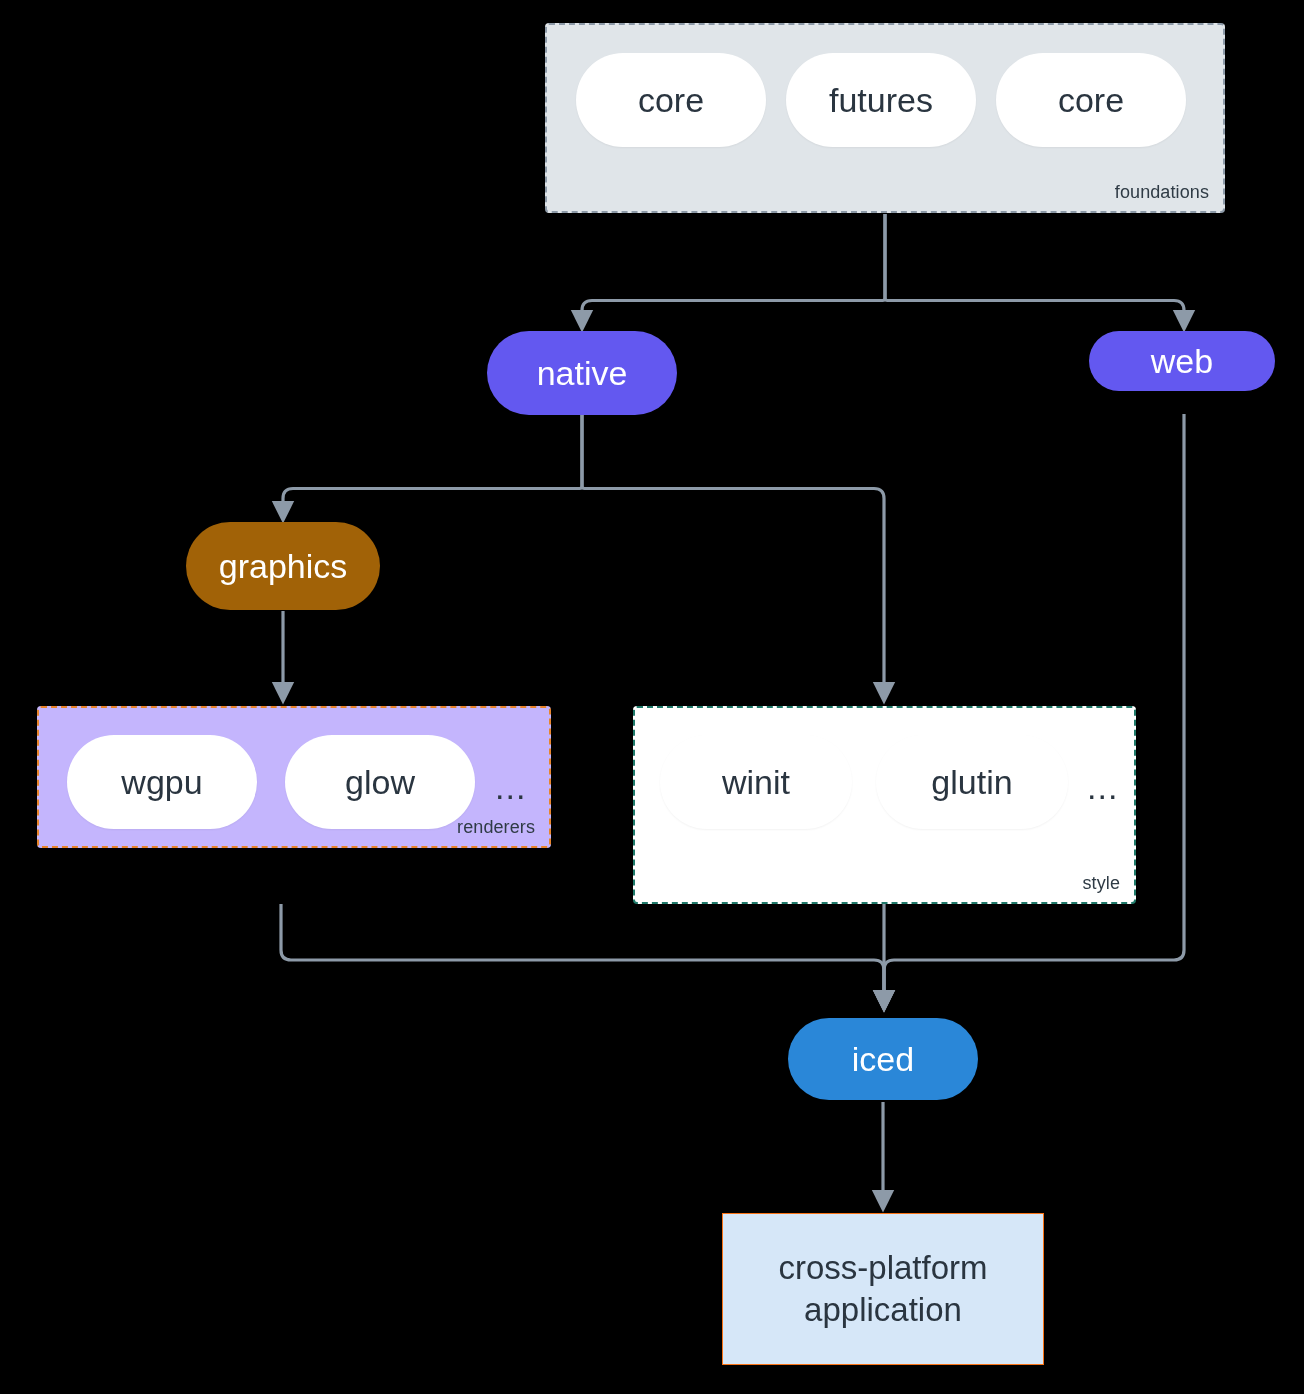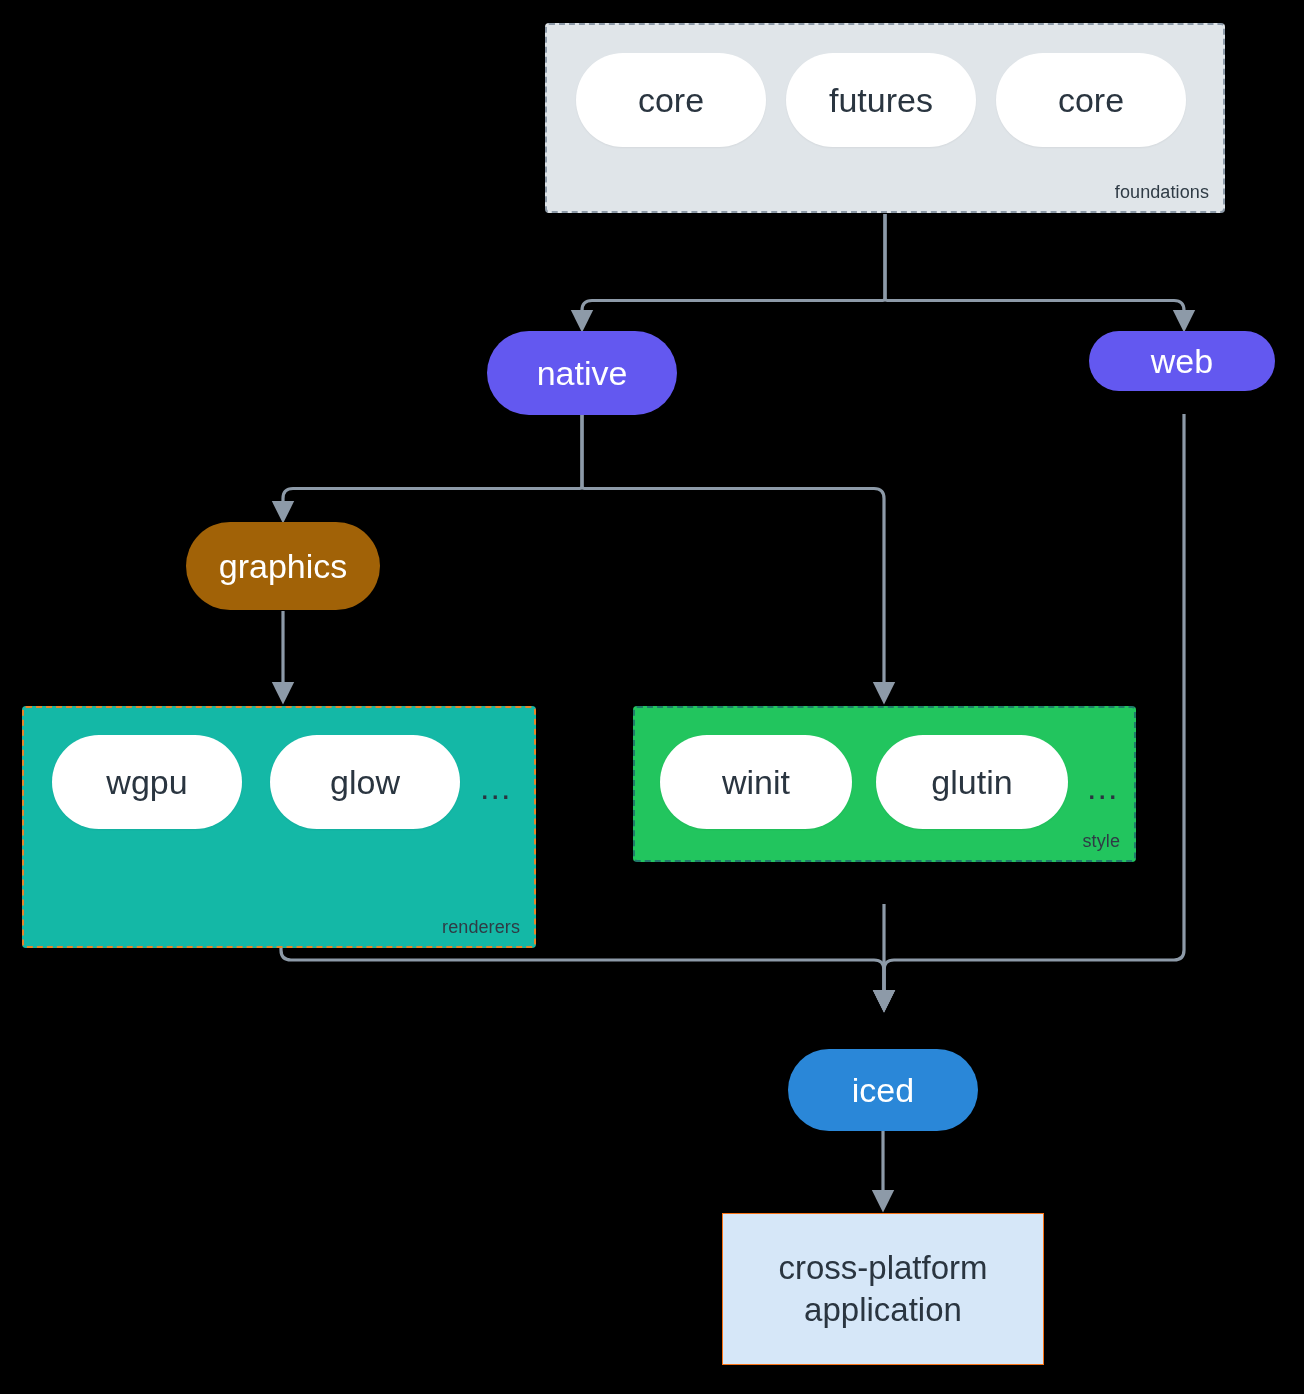--- a/index.html
+++ b/index.html
@@ -45,27 +45,27 @@
     color: #2f3b45;
     letter-spacing: .1px;
     white-space: nowrap;
   }
   #cluster-foundations {
     left: 545px; top: 23px; width: 680px; height: 190px;
     background: #e0e5e9;
     border-color: #8d9aa8;
   }
   #cluster-renderers {
-    left: 22px; top: 706px; width: 514px; height: 242px;
-    background: #14b8a6;
+    left: 37px; top: 706px; width: 514px; height: 142px;
+    background: #c4b5fd;
     border-color: #e8842a;
   }
   #cluster-shells {
-    left: 633px; top: 706px; width: 503px; height: 156px;
-    background: #22c55e;
+    left: 633px; top: 706px; width: 503px; height: 198px;
+    background: #ffffff;
     border-color: #1f7a6a;
   }
 
   
   .pill {
     position: absolute;
     display: flex;
     align-items: center;
     justify-content: center;
     background: #ffffff;
@@ -88,21 +88,21 @@
     display: flex;
     align-items: center;
     justify-content: center;
     border-radius: 999px;
     color: #ffffff;
     font-size: 34px;
     white-space: nowrap;
   }
   .n-purple { background: #6358f0; }
   .n-orange { background: #a16207; }
-  .n-blue   { background: #2a87d8; margin-top: 31px; }
+  .n-blue   { background: #2a87d8; }
 
   
   .rect-node {
     position: absolute;
     box-sizing: border-box;
     display: flex;
     flex-direction: column;
     align-items: center;
     justify-content: center;
     background: #d6e7f8;

